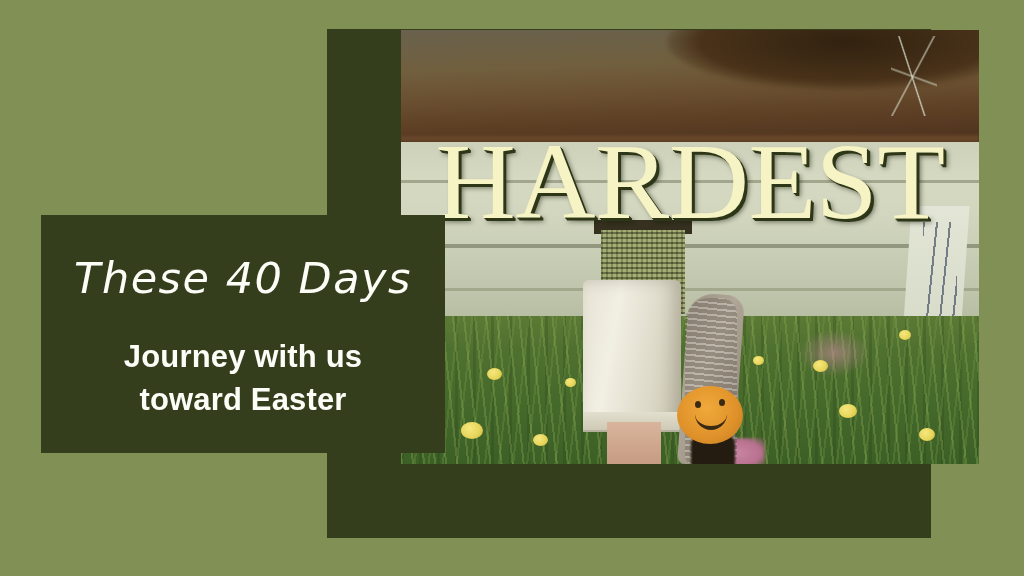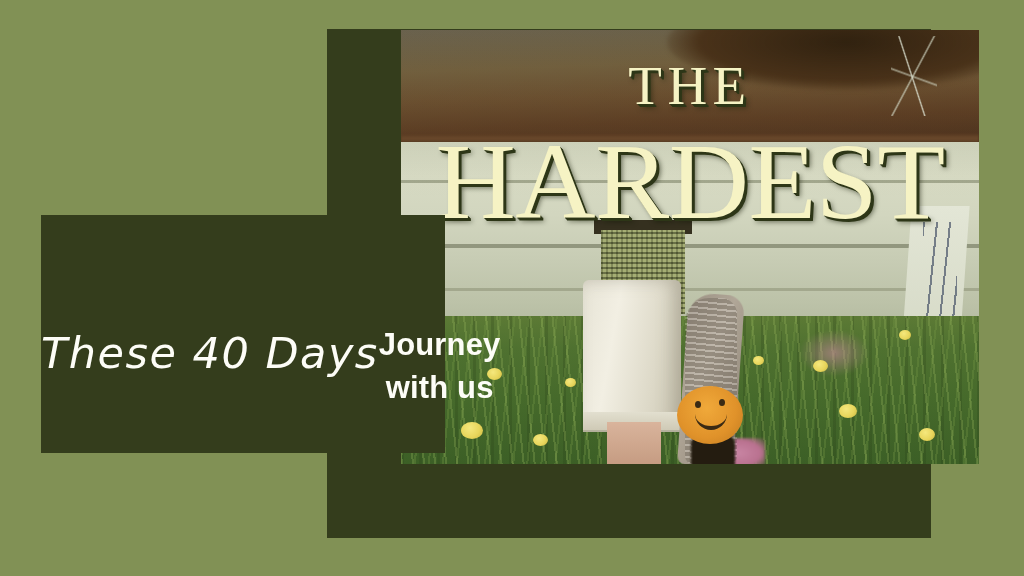--- a/index.html
+++ b/index.html
@@ -357,39 +357,39 @@
     left: 41px;
     top: 215px;
     width: 404px;
     height: 238px;
     background: #343d1c;
   }
   .caption-inner {
     position: absolute;
     inset: 0;
     display: flex;
-    flex-direction: row;
+    flex-direction: column;
     align-items: center;
     justify-content: flex-start;
     padding-top: 40px;
     box-sizing: border-box;
     border-radius: 29px;
   }
   .caption-script {
     font-family: "DejaVu Sans", sans-serif;
     font-style: italic;
     font-weight: 400;
     font-size: 43px;
     color: #fdfdf7;
     letter-spacing: 0.035em;
     line-height: 1.1;
     white-space: nowrap;
   }
   .caption-sub {
-    margin-top: 26px;
+    margin-top: 34px;
     font-family: "Liberation Sans", sans-serif;
     font-weight: bold;
     font-size: 31px;
     color: #fdfdf7;
     text-align: center;
     line-height: 1.38;
     letter-spacing: 0.005em;
   }
 </style>
 </head>
@@ -447,26 +447,26 @@
       <div class="sock-face"></div>
       <div class="sock-eye left"></div>
       <div class="sock-eye right"></div>
       <div class="sock-smile"></div>
 
       <div class="photo-tint"></div>
     </div>
   </div>
 
   <div class="headline">
-    <div class="hl hl-the">THE</div>
     <div class="hl hl-hardest">HARDEST</div>
   </div>
 
   <div class="caption-panel">
     <div class="caption-inner">
       <div class="caption-script">These 40 Days</div>
       <div class="caption-sub">
         <div>Journey with us</div>
+        <div>toward Easter</div>
       </div>
     </div>
   </div>
 
 </div>
 
 </body></html>

